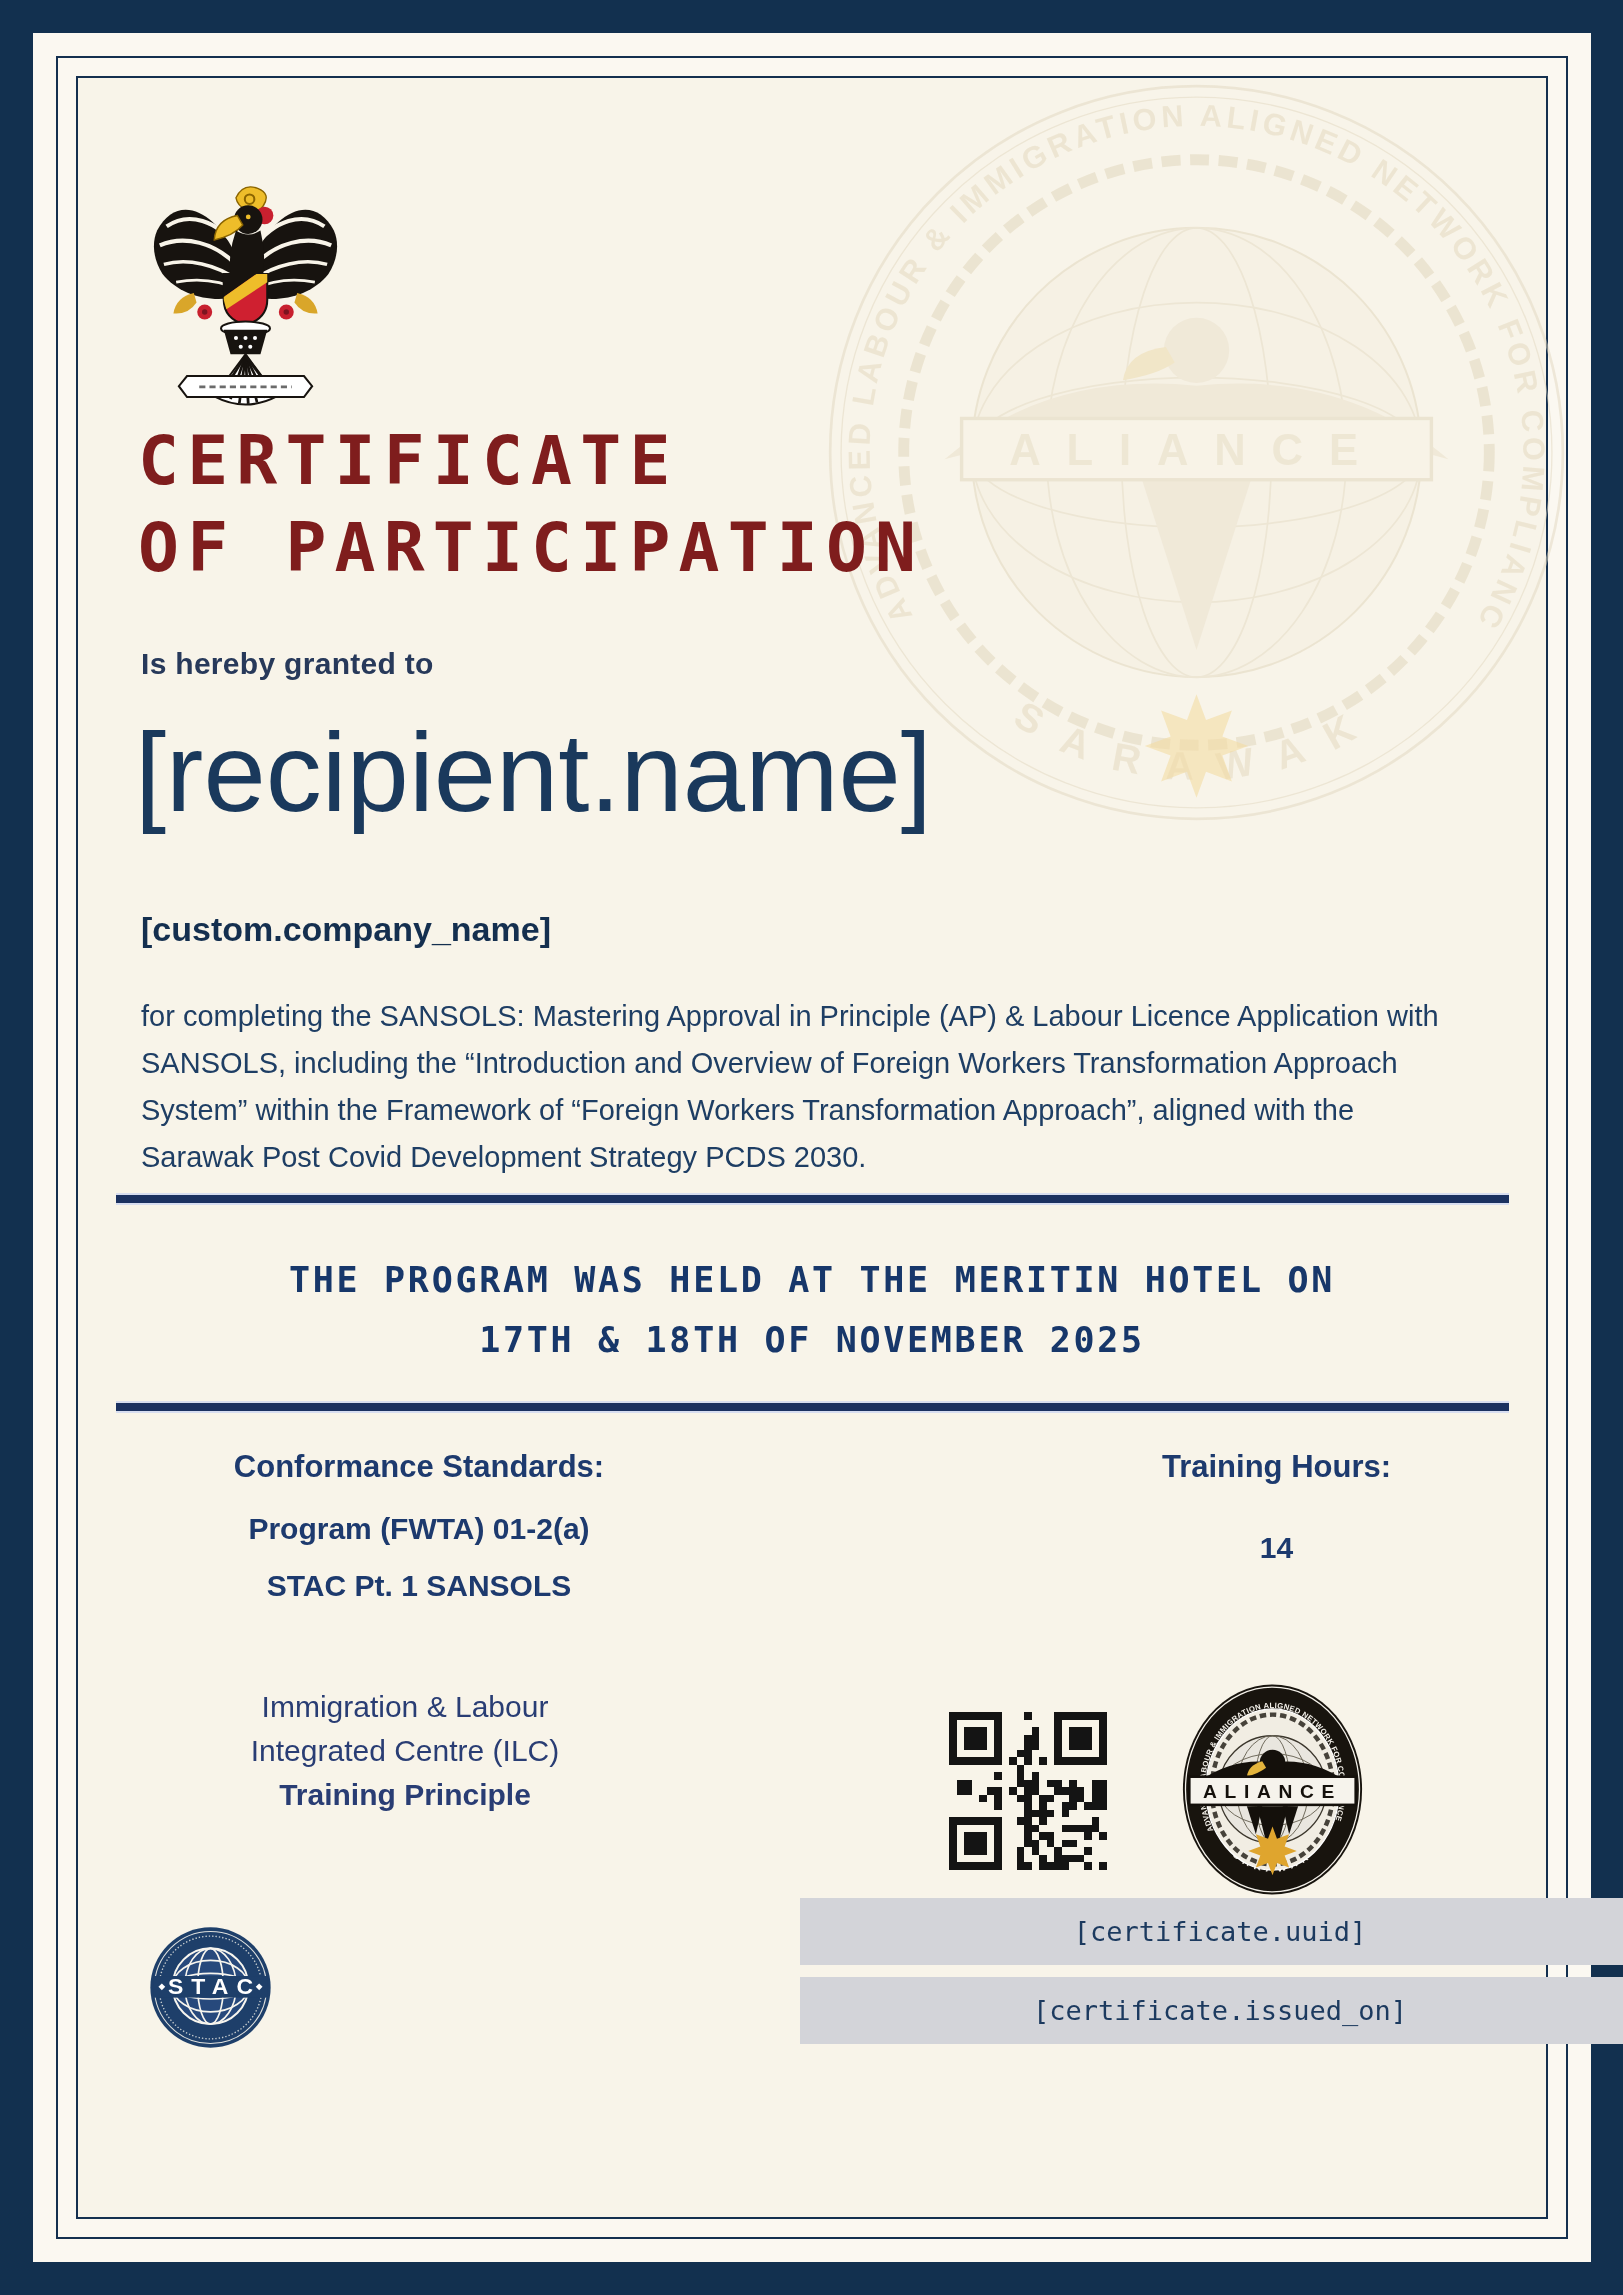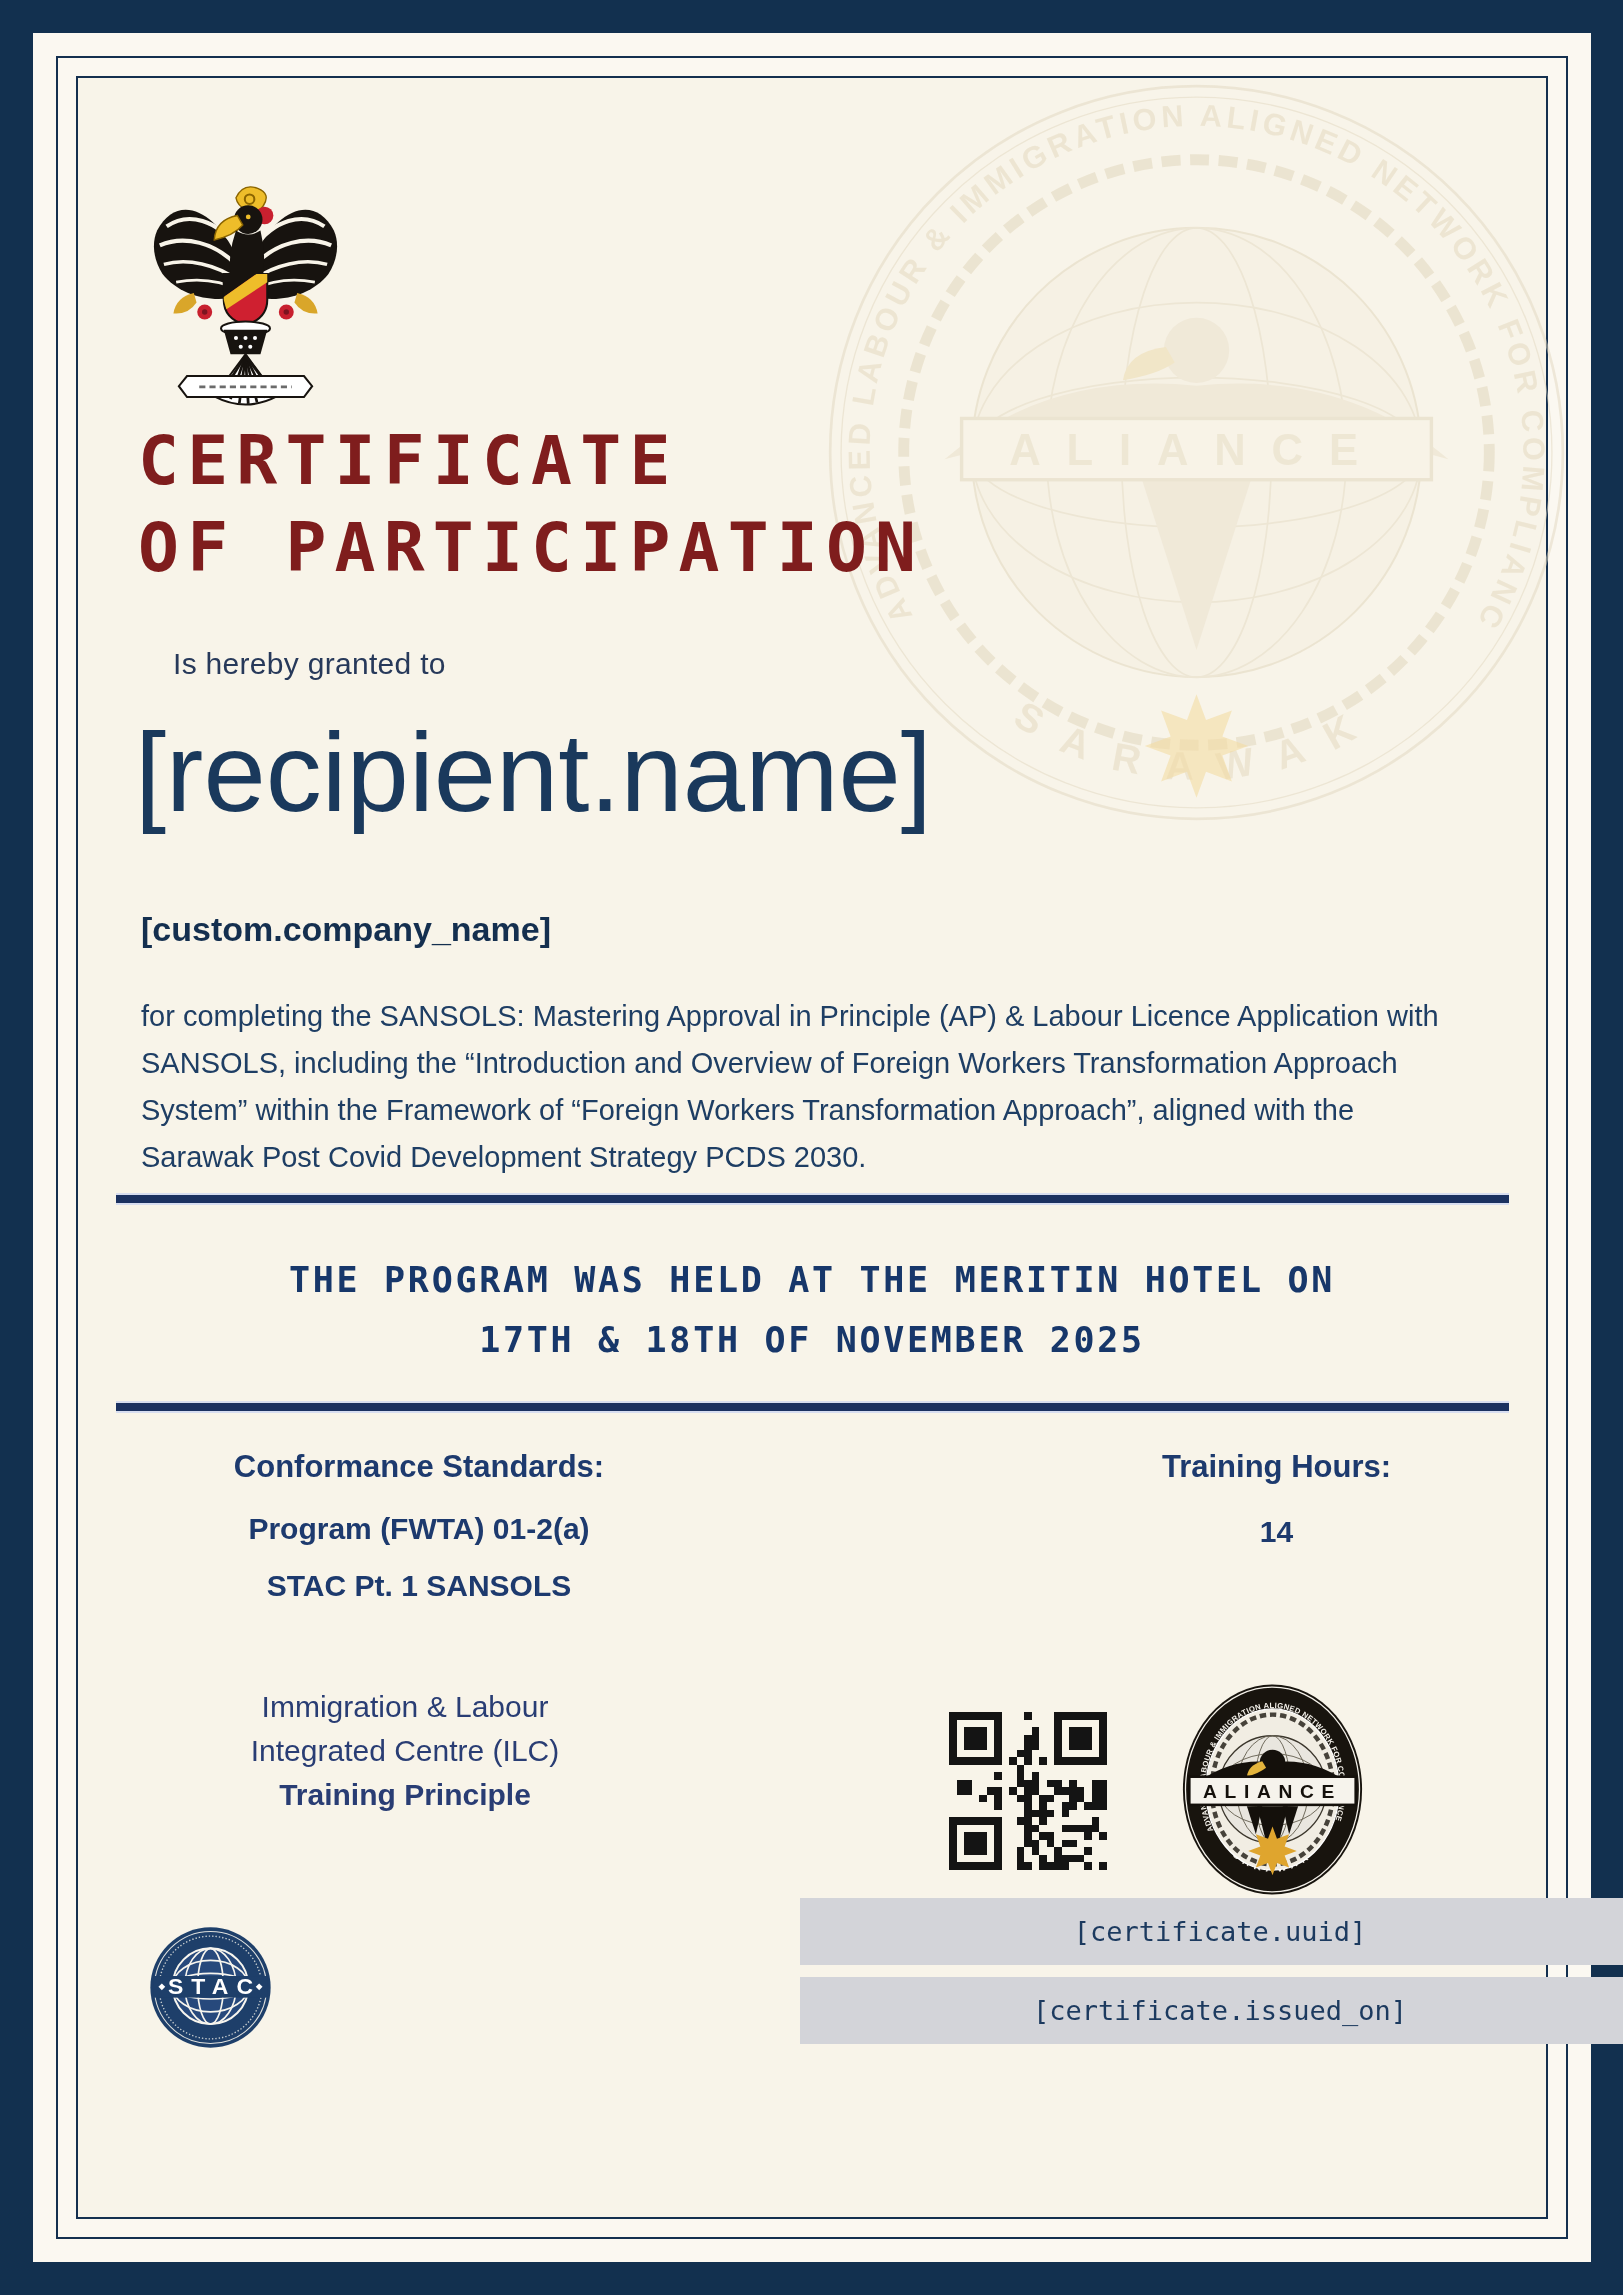--- a/index.html
+++ b/index.html
@@ -10,39 +10,39 @@
   .content{position:absolute;inset:76px;border:2.7px solid #14304f;background:#f8f4e9;}
   .content > *{position:absolute;}
 
   .watermark{left:744px;top:0;width:749px;height:749px;z-index:0;}
   .fg{z-index:2;}
 
   .coat{left:68px;top:94px;width:199px;height:238px;}
 
   .title{left:60px;top:339px;margin:0;font-family:"DejaVu Sans Mono","Liberation Mono",monospace;
          font-size:68px;line-height:87px;font-weight:bold;letter-spacing:8.2px;color:#7f1d1d;}
-  .granted{left:63px;top:569px;font-size:30px;font-weight:400;color:#27395a;letter-spacing:0.3px;margin-left:32px;}
+  .granted{left:63px;top:569px;font-size:30px;font-weight:700;color:#27395a;letter-spacing:0.3px;}
   .recipient{left:57px;top:632px;font-size:112px;line-height:1.12;font-weight:400;color:#1a395c;}
   .company{left:63px;top:832px;font-size:34px;font-weight:bold;color:#142f4f;}
   .paragraph{left:63px;top:915px;width:1304px;font-size:29px;line-height:47px;color:#1e3e64;}
 
   .divider{left:38px;width:1393px;height:8.2px;background:#1b3160;
            border-top:2px solid #d7ddf0;border-bottom:2px solid #d7ddf0;}
   .divider.d1{top:1115px;} .divider.d2{top:1323px;}
 
   .venue{left:0;right:0;top:1172px;text-align:center;font-family:"DejaVu Sans Mono","Liberation Mono",monospace;
          font-weight:bold;font-size:35px;line-height:60px;letter-spacing:2.7px;color:#17376a;}
 
   .col{text-align:center;color:#1d3a6e;}
   .col .head{font-size:31px;font-weight:bold;}
   .conformance{left:38px;top:1371px;width:606px;}
   .conformance .l1{margin-top:27px;font-size:30px;font-weight:bold;}
   .conformance .l2{margin-top:23px;font-size:30px;font-weight:bold;}
   .training{left:967px;top:1371px;width:463px;}
-  .training .val{margin-top:30px;font-size:30px;font-weight:600;}
+  .training .val{margin-top:46px;font-size:30px;font-weight:600;}
 
   .signatory{left:82px;top:1607px;width:490px;text-align:center;color:#293d74;
              font-size:30px;line-height:44px;}
   .signatory .bold{font-weight:bold;}
 
   .qr{left:871px;top:1634px;width:158px;height:158px;}
   .seal{left:1100px;top:1604px;width:189px;height:215px;}
   .stac-logo{left:71px;top:1848px;width:123px;height:123px;}
   .issuer-text{left:214px;top:1863px;font-family:"DejaVu Sans Mono","Liberation Mono",monospace;
                font-weight:bold;font-size:31px;line-height:44px;letter-spacing:0.7px;color:#1d3a5f;}

